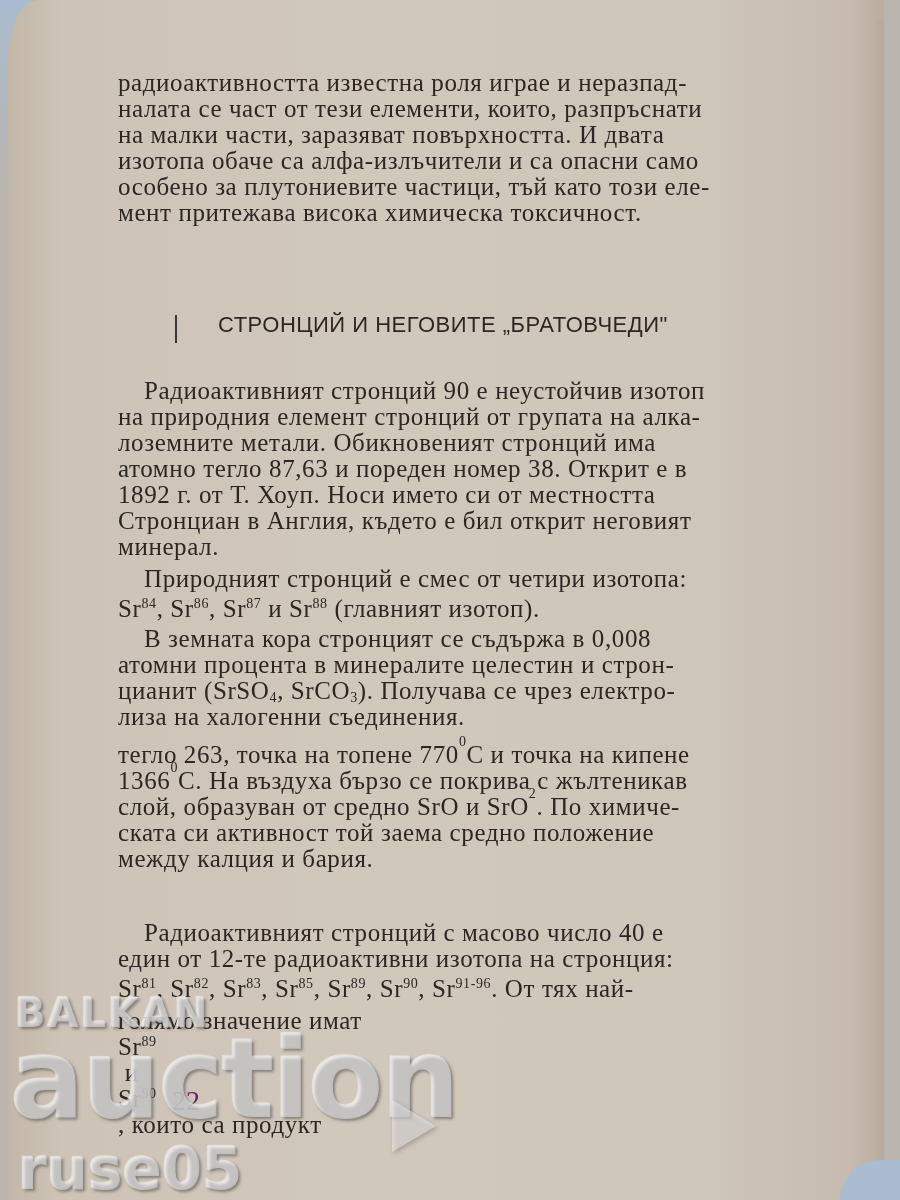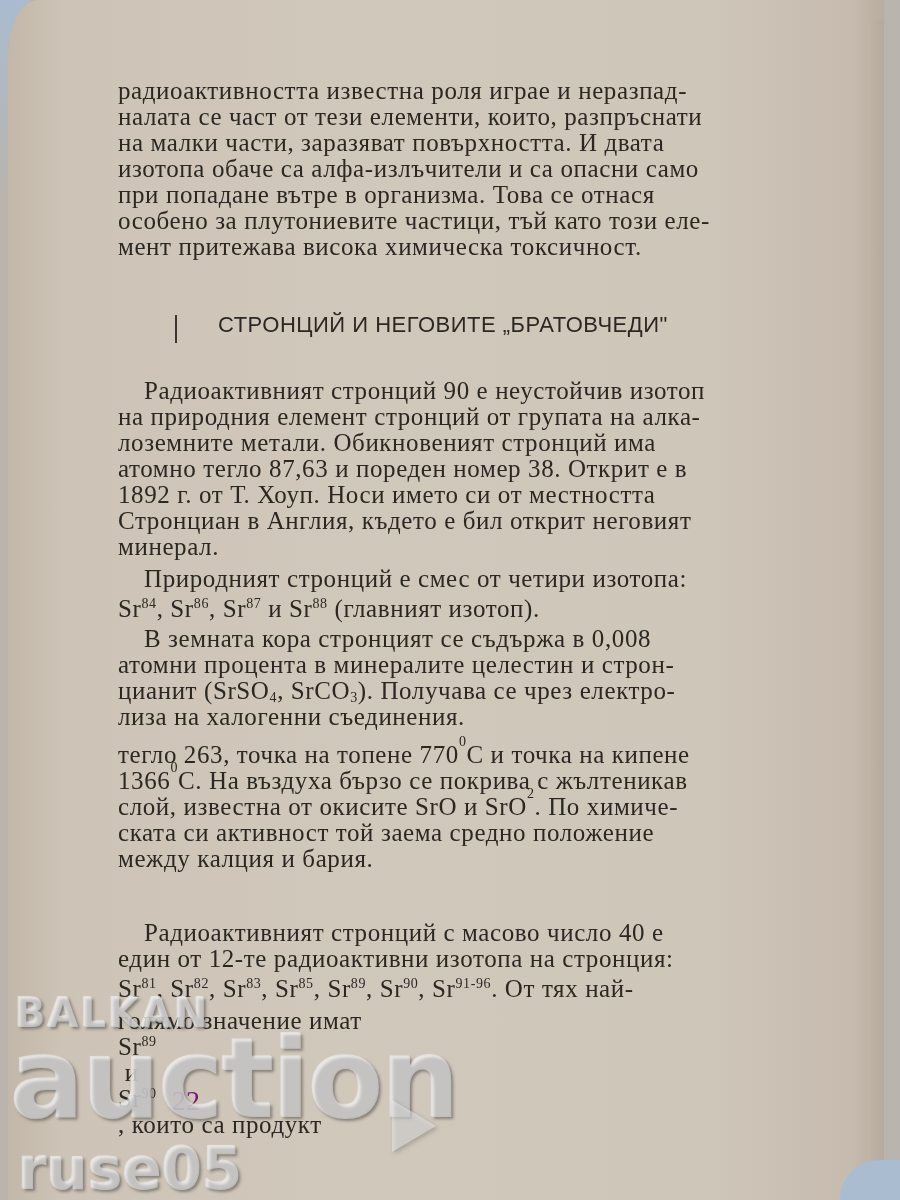--- a/index.html
+++ b/index.html
@@ -67,26 +67,25 @@
 </style>
 </head>
 <body>
 
 <div class="corner-bg-tl"></div>
 <div class="page">
   <div class="page-edge"></div>
 </div>
 <div class="corner-bg-br"></div>
 
-<div class="text-block" style="top:78px;">
+<div class="text-block" style="top:70px;">
   <div class="line">радиоактивността известна роля играе и неразпад-</div>
   <div class="line">налата се част от тези елементи, които, разпръснати</div>
   <div class="line">на малки части, заразяват повърхността. И двата</div>
   <div class="line">изотопа обаче са алфа-излъчители и са опасни само</div>
-  <div class="line">при попадане вътре в организма. Това се отнася</div>
   <div class="line">особено за плутониевите частици, тъй като този еле-</div>
   <div class="line last">мент притежава висока химическа токсичност.</div>
 </div>
 
 <div class="heading-bar"></div>
 <div class="heading">
   <span class="heading-text">СТРОНЦИЙ И НЕГОВИТЕ „БРАТОВЧЕДИ"</span>
 </div>
 
 <div class="text-block" style="top:378px;">
@@ -128,21 +127,21 @@
     <span style="white-space:pre">тегло 263, точка на топене 770</span>
       <sup>0</sup>
       <span style="white-space:pre">С и точка на кипене</span>
   </div>
   <div class="line last">
     <span>1366</span>
       <sup>0</sup>
       <span style="white-space:pre">С. На въздуха бързо се покрива с жълтеникав</span>
   </div>
   <div class="line last">
-    <span style="white-space:pre">слой, известна от окисите SrO и SrO</span>
+    <span style="white-space:pre">слой, образуван от средно SrO и SrO</span>
       <sub>2</sub>
       <span style="white-space:pre">. По химиче-</span>
   </div>
   <div class="line">ската си активност той заема средно положение</div>
   <div class="line last">между калция и бария.</div>
 </div>
 
 <div class="text-block" style="top:920px;">
   <div class="line indent">Радиоактивният стронций с масово число 40 е</div>
   <div class="line">един от 12-те радиоактивни изотопа на стронция:</div>

